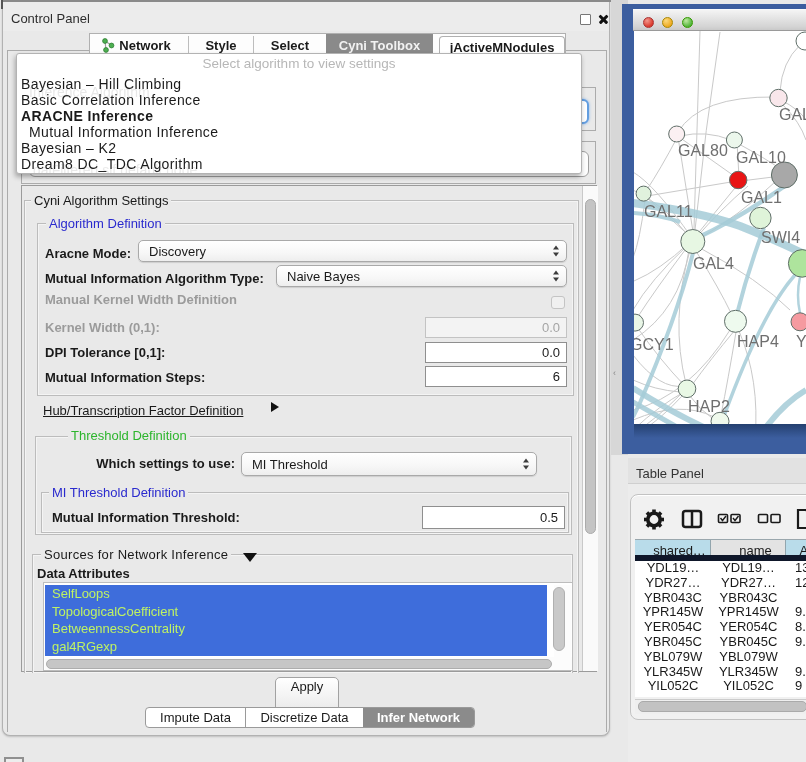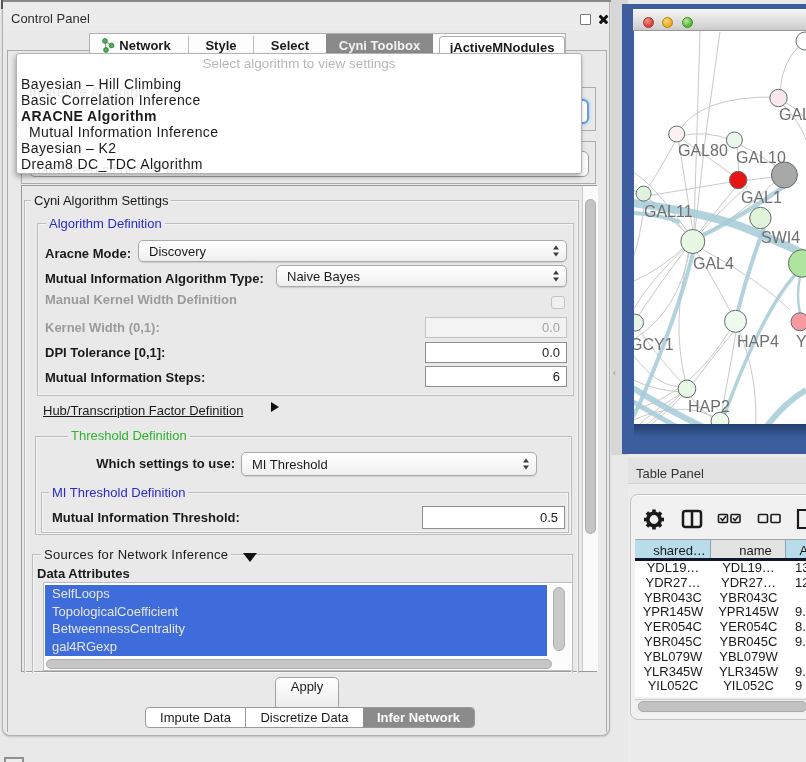--- a/index.html
+++ b/index.html
@@ -56,21 +56,21 @@
   <div class="abs" style="left:26px; top:99px; width:560px; height:25px; background:#fff; border:2px solid #639ee0; border-radius:6px; box-shadow:0 0 3px #7fb2ec;"></div>
   <div class="abs" style="left:18px; top:141px; width:575px; height:43px; border:1px solid #ababab;"></div>
   <div class="abs" style="left:26px; top:151px; width:560px; height:26px; background:#fdfdfd; border:1px solid #9f9f9f; border-radius:6px;"></div>
 
   <div class="abs" style="left:13px; top:53px; width:566px; height:121px; background:#fff; border:1px solid #b3b3b3; border-radius:3px; box-shadow:-1px 3px 5px rgba(0,0,0,0.3); overflow:hidden;">
     <div style="position:absolute; left:12px; top:30px; color:rgba(120,120,120,0.18); font-size:14px;">Inference Algorithm</div>
     <div style="position:absolute; left:16px; top:108px; color:rgba(120,120,120,0.16); font-size:14px;">galFiltered sif default node</div>
     <div style="height:21.5px; line-height:19px; text-align:center; color:#b7b7b7; font-size:13.5px;">Select algorithm to view settings</div>
     <div style="height:16.17px; line-height:16.17px; padding-left:4px; font-size:14px; letter-spacing:0.4px;">Bayesian – Hill Climbing</div>
     <div style="height:16.17px; line-height:16.17px; padding-left:4px; font-size:14px; letter-spacing:0.4px;">Basic Correlation Inference</div>
-    <div style="height:16.17px; line-height:16.17px; padding-left:4px; font-size:14px; letter-spacing:0.4px; font-weight:bold;">ARACNE Algorithm</div>
+    <div style="height:16.17px; line-height:16.17px; padding-left:4px; font-size:14px; letter-spacing:0.4px; font-weight:bold;">ARACNE Inference</div>
     <div style="height:16.17px; line-height:16.17px; padding-left:12px; font-size:14px; letter-spacing:0.4px;">Mutual Information Inference</div>
     <div style="height:16.17px; line-height:16.17px; padding-left:4px; font-size:14px; letter-spacing:0.4px;">Bayesian – K2</div>
     <div style="height:16.17px; line-height:16.17px; padding-left:4px; font-size:14px; letter-spacing:0.4px;">Dream8 DC_TDC Algorithm</div>
   </div>
 
   <div class="abs" style="left:18px; top:185px; width:576px; height:487px; border:1px solid #9b9b9b; background:#e9e9e9;"></div>
 
   <div class="abs" style="left:579px; top:186px; width:16px; height:485px; background:#fafafa; border-left:1px solid #c9c9c9;"></div>
   <div class="abs" style="left:582px; top:199px; width:11px; height:335px; background:#c4c4c4; border:1px solid #ababab; border-radius:6px;"></div>
 
@@ -122,21 +122,21 @@
   <div class="abs b" style="left:49px; top:510px;">Mutual Information Threshold:</div>
   <div class="tfield" style="left:419px; top:506px; width:143px; height:23px; line-height:21px;">0.5</div>
 
   <div class="abs etched" style="left:29px; top:554px; width:541px; height:119px; border-bottom:none;"></div>
   <div class="glabel" style="left:38px; top:548px; letter-spacing:0.3px;">Sources for Network Inference</div>
   <div class="abs" style="left:240px; top:553px; width:0; height:0; border-left:7px solid transparent; border-right:7px solid transparent; border-top:9px solid #111;"></div>
 
   <div class="abs b" style="left:34px; top:566px;">Data Attributes</div>
 
   <div class="abs" style="left:40px; top:582px; width:530px; height:89px; background:#fff; border:1px solid #bdbdbd; overflow:hidden;">
-    <div style="position:absolute; left:1px; top:2px; width:502px; background:#3e6ddb; color:#e5e5e5;">
+    <div style="position:absolute; left:1px; top:2px; width:502px; background:#3e6ddb; color:#bef264;">
       <div style="height:17.7px; line-height:17.5px; padding-left:7px;">SelfLoops</div>
       <div style="height:17.7px; line-height:17.5px; padding-left:7px;">TopologicalCoefficient</div>
       <div style="height:17.7px; line-height:17.5px; padding-left:7px;">BetweennessCentrality</div>
       <div style="height:17.7px; line-height:17.5px; padding-left:7px;">gal4RGexp</div>
     </div>
     <div style="position:absolute; right:1px; top:2px; width:17px; height:73px; background:#fcfcfc;"></div>
     <div style="position:absolute; left:509px; top:4px; width:12px; height:64px; background:#c9c9c9; border:1px solid #b0b0b0; border-radius:6px;"></div>
     <div style="position:absolute; left:1px; top:74px; width:528px; height:14px; background:#fcfcfc;"></div>
     <div style="position:absolute; left:2px; top:76px; width:506px; height:10px; background:#c6c6c6; border:1px solid #adadad; border-radius:5px;"></div>
   </div>
@@ -282,21 +282,21 @@
       <rect x="100" y="9.5" width="9" height="8" rx="1" stroke-width="1.6"></rect>
       <path d="M 89.5 13 l 2 2.5 3.5 -4.5" stroke-width="1.4"></path>
       <path d="M 102 13 l 2 2.5 3.5 -4.5" stroke-width="1.4"></path>
       <rect x="127.5" y="9.5" width="9" height="8" rx="1" stroke-width="1.6"></rect>
       <rect x="140" y="9.5" width="9" height="8" rx="1" stroke-width="1.6"></rect>
       <path d="M 167 5 h 8 l 6 6 v 12 h -14 z" stroke-width="2.2"></path>
     </g>
   </svg>
 
   <div style="position:absolute; left:4px; top:44px; width:172px; height:158px; background:#fff; overflow:hidden; font-size:13px;">
-    <div style="display:flex; height:22px; line-height:22px; text-align:center; border-top:1px solid #9aa7ad; border-bottom:3px solid #0f172a;">
+    <div style="display:flex; height:22px; line-height:22px; text-align:center; border-top:1px solid #9aa7ad; border-bottom:6px solid #0f172a;">
       <div style="flex:none; width:76px; background:#b9dcea; border-right:1px solid #92a5ad; padding-left:14px;">shared…</div>
       <div style="flex:none; width:75px; background:#e3e3e3; border-right:1px solid #92a5ad; padding-left:15px;">name</div>
       <div style="flex:none; width:30px; background:#b9dcea; padding-left:12px;">Av</div>
     </div>
     <div class="trow">
         <span>YDL19…</span>
         <span>YDL19…</span>
         <i>13</i>
       </div>
     <div class="trow">

